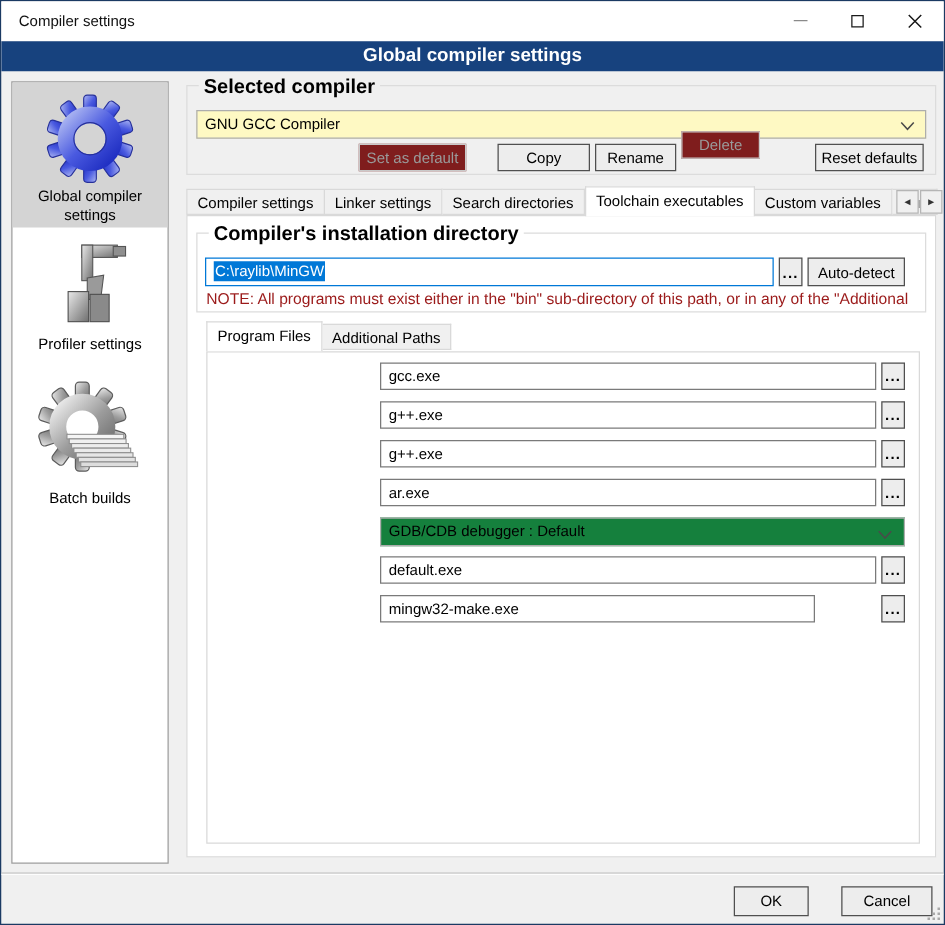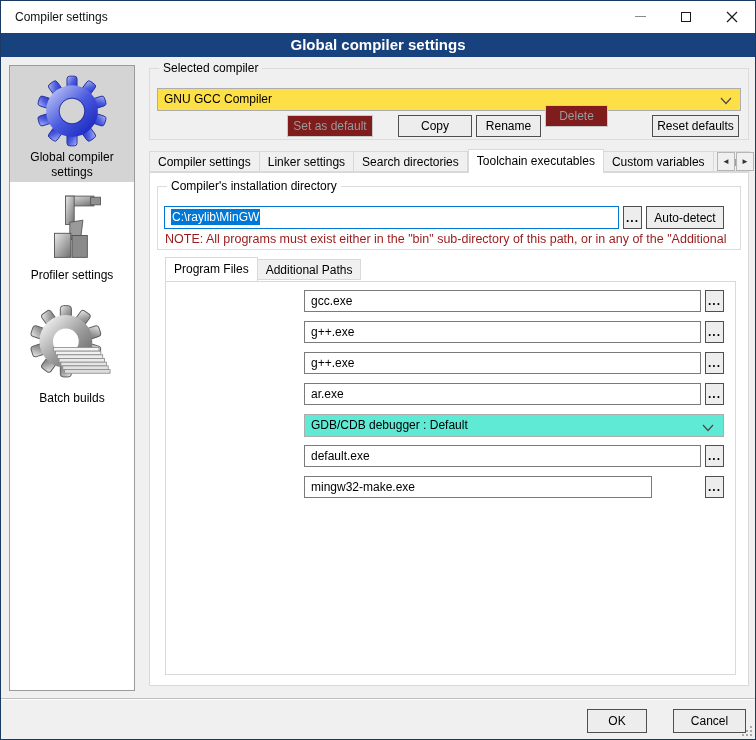--- a/index.html
+++ b/index.html
@@ -26,26 +26,26 @@
              background:#fff; border:1px solid #9b9b9b; }
   .side-item { width:100%; text-align:center; }
   .side-item .icon-wrap { display:flex; justify-content:center; align-items:center; }
   .side-item .cap { line-height:15px; font-size:12px; color:#000; }
   .side-sel { background:#d4d4d4; padding-top:6px; height:116px; }
   .side-item-2 { padding-top:10px; }
   .side-item-3 { padding-top:16px; }
 
   
   .groupbox { position:absolute; border:1px solid #dcdcdc; }
-  .groupbox > .gb-label { position:absolute; top:-8px; left:9px; padding:0 4px; font-size:12px; }
+  .groupbox > .gb-label { position:absolute; top:-8px; left:9px; padding:0 4px; font-size:16px;font-weight:bold; }
   .gb-gray > .gb-label { background:#f0f0f0; }
   .gb-white { background:#fff; } .gb-white > .gb-label { background:#fff; }
 
   
-  .combo { position:absolute; background:#fde047; border:1px solid #adadad; line-height:21px;
+  .combo { position:absolute; background:#fef9c3; border:1px solid #adadad; line-height:21px;
            padding-left:6px; color:#000; }
   .combo .chev { position:absolute; right:8px; top:8px; }
   .btn { position:absolute; background:#ededed; border:1px solid #4f4f4f; text-align:center;
          font-size:12px; color:#000; display:flex; align-items:center; justify-content:center; }
   .btn.disabled { background:#7f1d1d; border-color:#c9c9c9; color:#9a9a9a; }
   .field { position:absolute; background:#fff; border:1px solid #7a7a7a; line-height:20px; padding-left:6px;
            white-space:nowrap; overflow:hidden; }
   .field.focused { border-color:#0078d7; }
   .sel-text { background:#0078d7; color:#fff; padding:1px 1px; }
   .browse { font-weight:bold; letter-spacing:1px; }
@@ -64,21 +64,21 @@
   .page { position:absolute; left:148px; top:171px; width:600px; height:514px;
           background:#fff; border:1px solid #d9d9d9; z-index:1; }
 
   
   .subtabbar { position:absolute; left:164px; top:258px; height:23px; display:flex; z-index:3; }
   .subpage { position:absolute; left:164px; top:280px; width:571px; height:394px;
              background:#fff; border:1px solid #d9d9d9; z-index:1; }
 
   .row-label { position:absolute; left:174px; font-size:12px; line-height:22px; }
   .chev-sm { position:absolute; right:9px; top:9px; }
-  .combo-gray { background:#5eead4; }
+  .combo-gray { background:#15803d; }
 
   .note { position:absolute; left:164px; top:231px; width:578px; color:#9b1a1a; font-size:12.5px;
           white-space:nowrap; overflow:hidden; }
 
   
   .sepline { position:absolute; left:0; top:697px; width:100%; height:2px;
              border-top:1px solid #bdbdbd; border-bottom:1px solid #fdfdfd; }
   .grip { position:absolute; right:3px; bottom:3px; width:12px; height:12px; }
   .grip i { position:absolute; width:2px; height:2px; background:#a9a9a9; }
   .g1{right:0;bottom:0}.g2{right:4px;bottom:0}.g3{right:8px;bottom:0}.g4{right:0;bottom:4px}.g5{right:4px;bottom:4px}.g6{right:0;bottom:8px}

